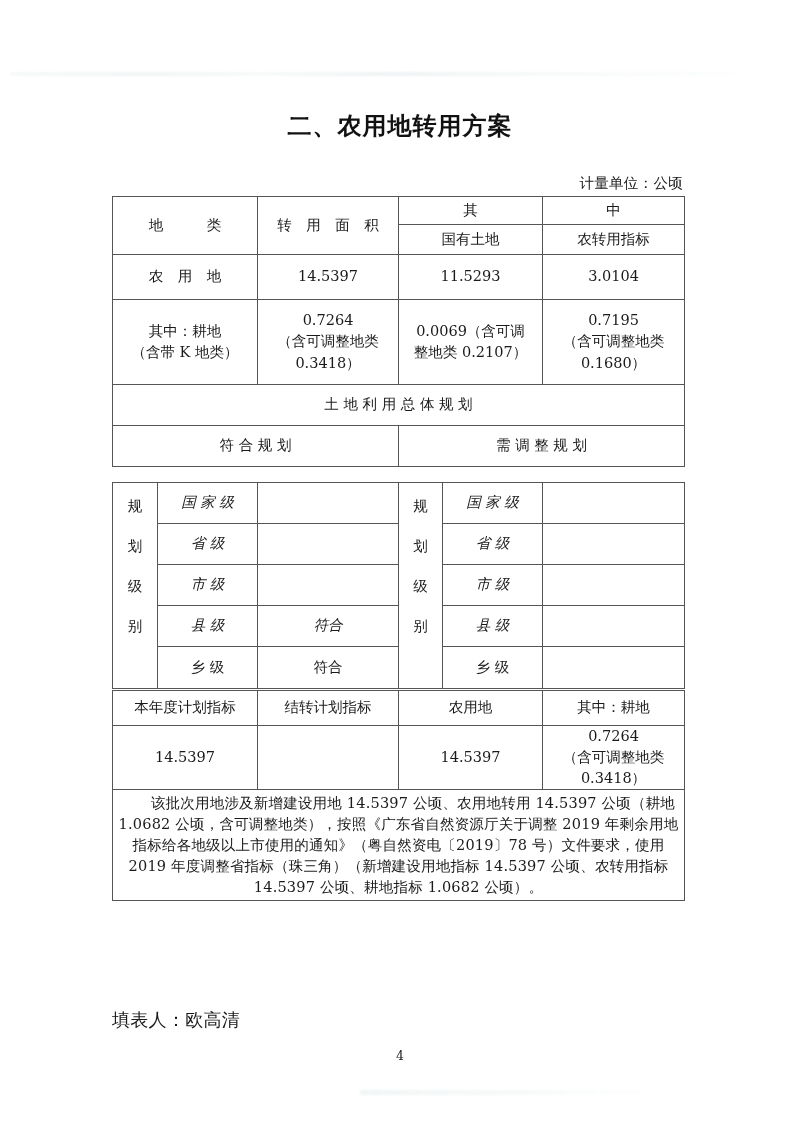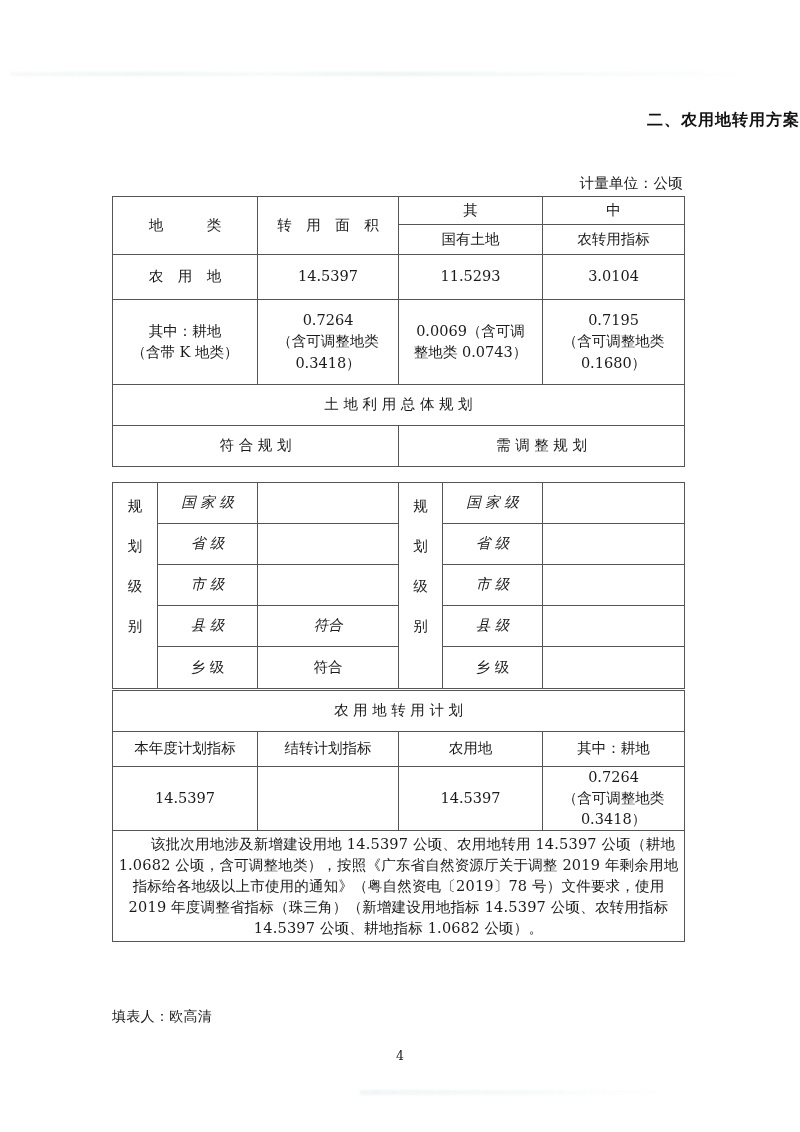--- a/index.html
+++ b/index.html
@@ -51,24 +51,24 @@
         rgba(120,160,160,0.06) 50%,
         rgba(255,255,255,0) 100%);
   }
 
   
   .doc-title {
     position: absolute;
     left: 0;
     top: 110px;
     width: 800px;
-    text-align: right;
+    text-align: center;
     font-family: "DejaVu Sans", "Liberation Sans", sans-serif;
     font-weight: bold;
-    font-size: 16px;
+    font-size: 24px;
     letter-spacing: 1px;
     color: #111;
   }
 
   
   .unit-note {
     position: absolute;
     right: 117px;
     top: 174px;
     font-size: 14.5px;
@@ -132,21 +132,21 @@
     line-height: 1.62;
     text-indent: 2em;
     letter-spacing: 0.2px;
   }
 
   
   .filler {
     position: absolute;
     left: 112px;
     top: 1008px;
-    font-size: 14px;
+    font-size: 18px;
     letter-spacing: 0.3px;
     color: #1a1a1a;
   }
   .page-num {
     position: absolute;
     left: 0;
     top: 1048px;
     width: 800px;
     text-align: center;
     font-size: 12.5px;
@@ -198,21 +198,21 @@
           <div>其中：耕地</div>
           <div>（含带 K 地类）</div>
         </td>
         <td class="r-gengdi cell-multi">
           <div>0.7264</div>
           <div>（含可调整地类</div>
           <div>0.3418）</div>
         </td>
         <td class="r-gengdi cell-loose">
           <div>0.0069（含可调</div>
-          <div>整地类 0.0743）</div>
+          <div>整地类 0.2107）</div>
         </td>
         <td class="r-gengdi cell-multi">
           <div>0.7195</div>
           <div>（含可调整地类</div>
           <div>0.1680）</div>
         </td>
       </tr>
 
       <tr>
         <td colspan="4" class="r-banner">土 地 利 用 总 体 规 划</td>
@@ -288,23 +288,20 @@
   </table>
 
   <table class="main" style="top:690px;">
     <colgroup>
       <col style="width:145px">
       <col style="width:141px">
       <col style="width:144px">
       <col style="width:142px">
     </colgroup>
     <tbody>
-      <tr>
-        <td colspan="4" class="r-banner">农 用 地 转 用 计 划</td>
-      </tr>
 
 
       <tr>
         <td class="r-planhdr2">本年度计划指标</td>
         <td class="r-planhdr2">结转计划指标</td>
         <td class="r-planhdr2">农用地</td>
         <td class="r-planhdr2">其中：耕地</td>
       </tr>
 
       <tr>

